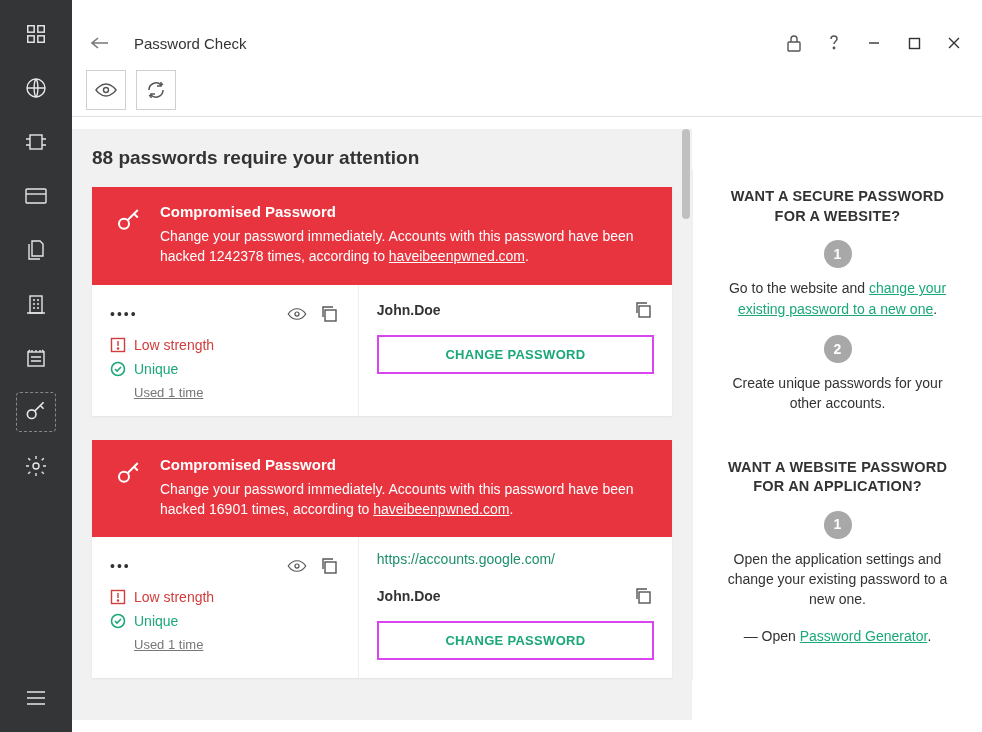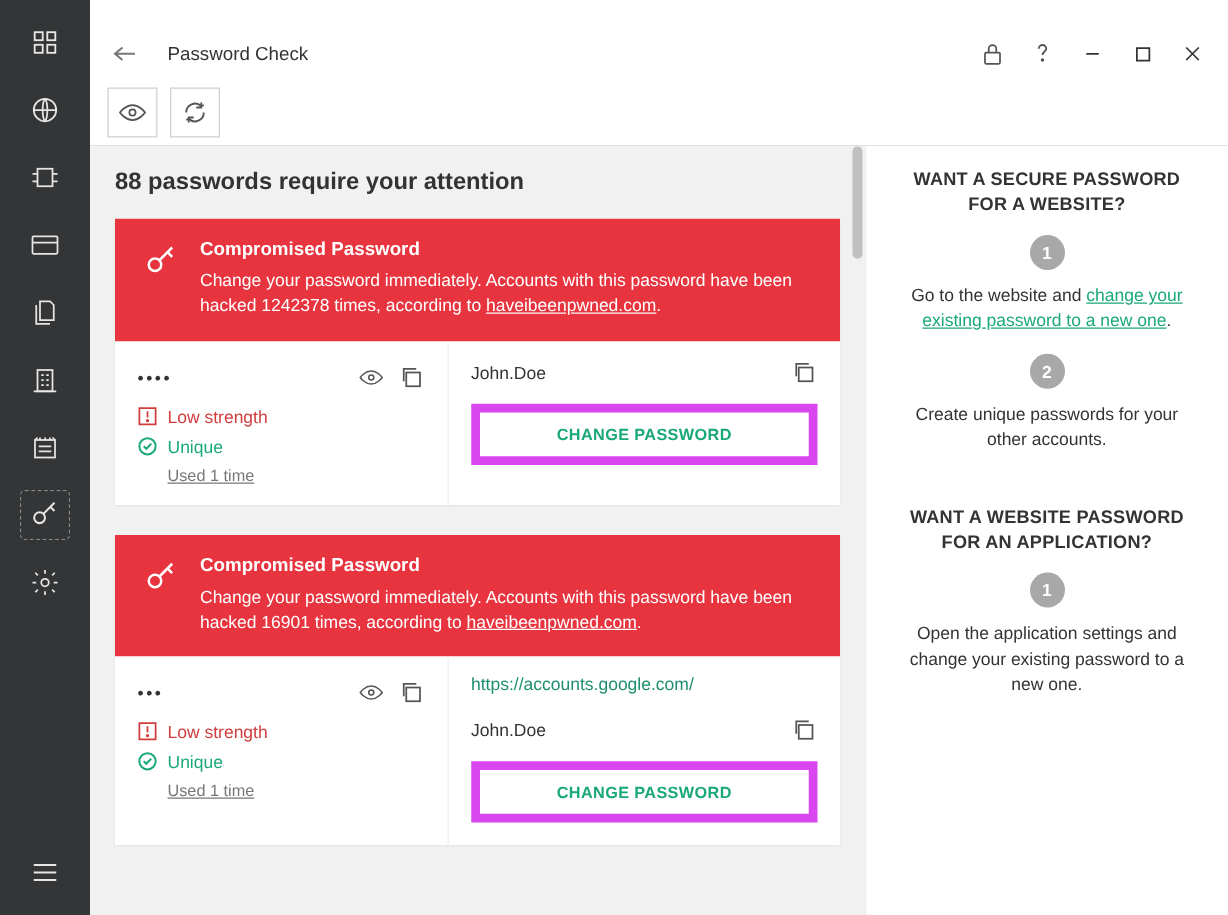--- a/index.html
+++ b/index.html
@@ -21,21 +21,21 @@
 .titlebar { height: 40px; display: flex; align-items: center; padding: 0 8px 0 12px; }
 .titlebar .back { width: 32px; height: 32px; display:flex; align-items:center; justify-content:center; cursor:pointer;}
 .titlebar .title { font-size: 15px; color: #333; margin-left: 18px; flex:1; }
 .titlebar .tb-icon { width: 40px; height: 32px; display:flex; align-items:center; justify-content:center; cursor:pointer; }
 
 
 .toolbar { height: 54px; display:flex; align-items:center; padding: 0 14px; border-bottom:1px solid #e0e0e0; gap:10px;}
 .toolbar .tool-btn { width:40px; height:40px; border:1px solid #d0d0d0; display:flex; align-items:center; justify-content:center; cursor:pointer; background:#fff;}
 
 
-.content-row { flex:1; display:flex; min-height:0; }
+.content-row { flex:1; display:flex; min-height:0;align-items:center; }
 .center { flex:1; background:#f1f1f1; padding: 18px 20px 18px 20px; overflow-y:auto; position:relative;}
 .center h1 { font-size:19px; font-weight:600; color:#333; margin-bottom:18px;}
 
 .card { background:#fff; margin-bottom:24px; box-shadow:0 1px 2px rgba(0,0,0,0.06);}
 .card-header { background:#e7343f; color:#fff; padding:16px 20px 18px 20px; display:flex; gap:14px;}
 .card-header .hicon { flex:0 0 34px; display:flex; align-items:flex-start; justify-content:center; padding-top:2px;}
 .card-header .htext { flex:1; }
 .card-header .htitle { font-weight:600; font-size:15px; margin-bottom:6px;}
 .card-header .hdesc { font-size:14px; line-height:1.45;}
 .card-header .hdesc .link { text-decoration:underline; cursor:pointer;}
@@ -48,23 +48,23 @@
 .pw-dots { font-size:14px; letter-spacing:2px; color:#333; }
 .pw-icons { display:flex; gap:10px;}
 .pw-icons .ic { width:22px; height:22px; display:flex; align-items:center; justify-content:center; cursor:pointer;}
 
 .status-line { display:flex; align-items:center; gap:8px; font-size:14px; margin-bottom:8px;}
 .status-line.red { color:#d23c3c;}
 .status-line.green { color:#1aa87a;}
 .status-sub { font-size:13px; color:#777; margin-left:24px;text-decoration:underline;}
 
 .url-row { color:#1e8f6e; font-size:14px; margin-bottom:18px; word-break:break-all;}
-.user-row { display:flex; align-items:center; justify-content:space-between; font-size:14px; color:#333; margin-bottom:14px;}
+.user-row { display:flex; align-items:center; justify-content:space-between; font-size:14px; color:#333; margin-bottom:14px;font-weight:bold;}
 .user-row .ic { width:22px; height:22px; display:flex; align-items:center; justify-content:center; cursor:pointer;}
-.change-btn { width:100%; border:7px solid #d946ef; background:#fff; color:#1aa87a; font-weight:600; font-size:13px; letter-spacing:0.3px; padding:10px 0; cursor:pointer;}
+.change-btn { width:100%; border:2px solid #d946ef; background:#fff; color:#1aa87a; font-weight:600; font-size:13px; letter-spacing:0.3px; padding:10px 0; cursor:pointer;}
 
 
 .rightpanel { width:290px; background:#fff; padding:18px 22px; overflow-y:auto; border-left:1px solid #eee;}
 .rp-title { text-align:center; font-weight:700; font-size:14.5px; letter-spacing:0.2px; color:#333; margin-bottom:14px; line-height:1.35;}
 .rp-step { text-align:center; font-size:14px; color:#333; margin-bottom:16px; line-height:1.45;}
 .rp-step .num { width:28px; height:28px; border-radius:50%; background:#a8a8a8; color:#fff; font-weight:600; display:inline-flex; align-items:center; justify-content:center; margin-bottom:10px;}
 .rp-step a { color:#1aa87a; text-decoration:underline; cursor:pointer;}
 .rp-divider { height:28px; }
 
 
@@ -343,16 +343,19 @@
         <div class="rp-step">
           <div class="num">2</div><br>
           <span>Create unique passwords for your other accounts.</span>
         </div>
         <div class="rp-divider"></div>
         <div class="rp-title">WANT A WEBSITE PASSWORD FOR AN APPLICATION?</div>
         <div class="rp-step">
           <div class="num">1</div><br>
           <span>Open the application settings and change your existing password to a new one.</span>
         </div>
+        <div class="rp-step">
+          <span>— Open </span><a>Password Generator</a><span>.</span>
+        </div>
       </div>
     </div>
   </div>
 </div>
 
 </body></html>

